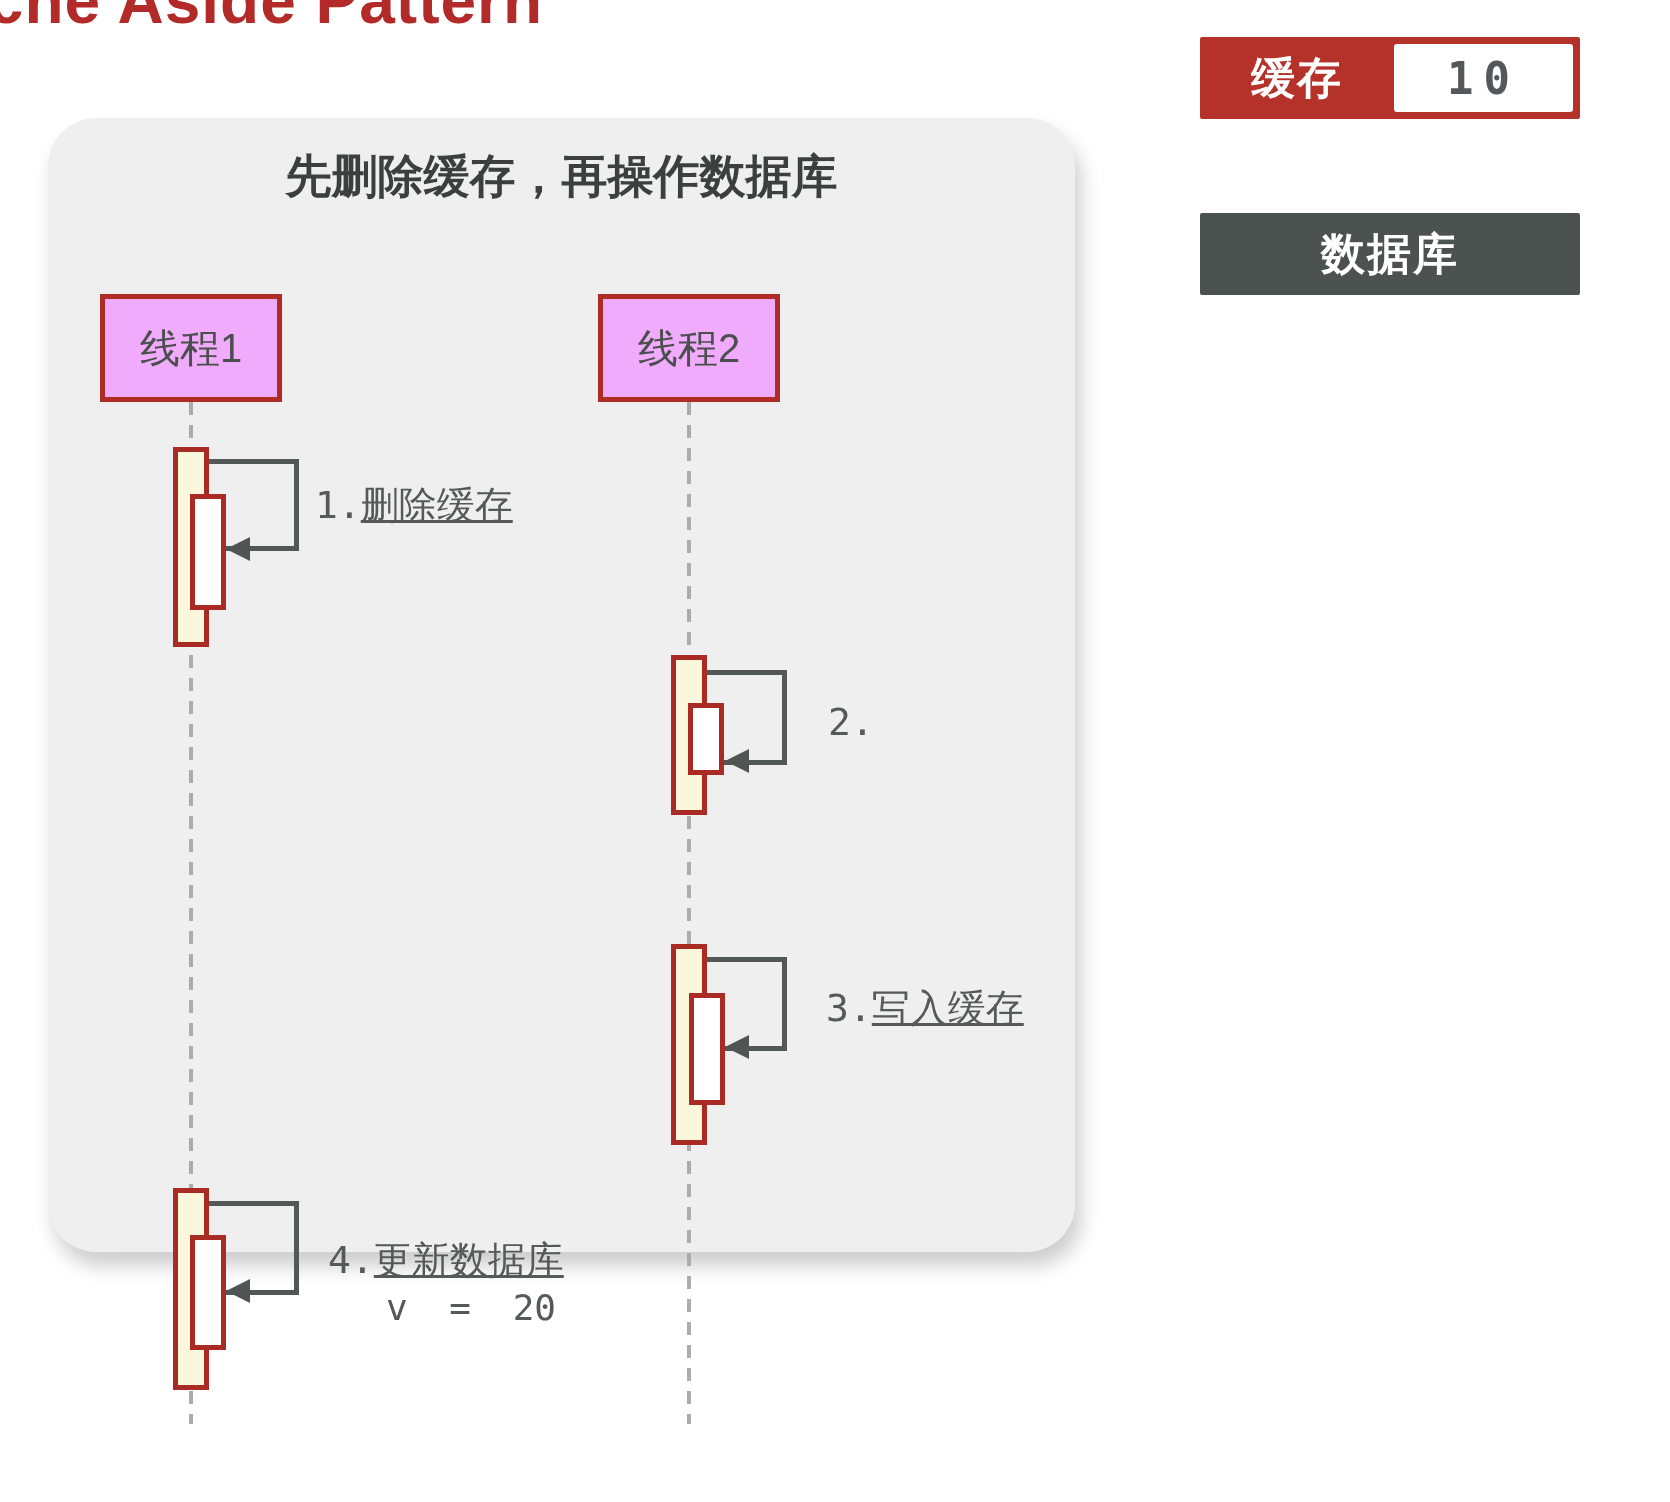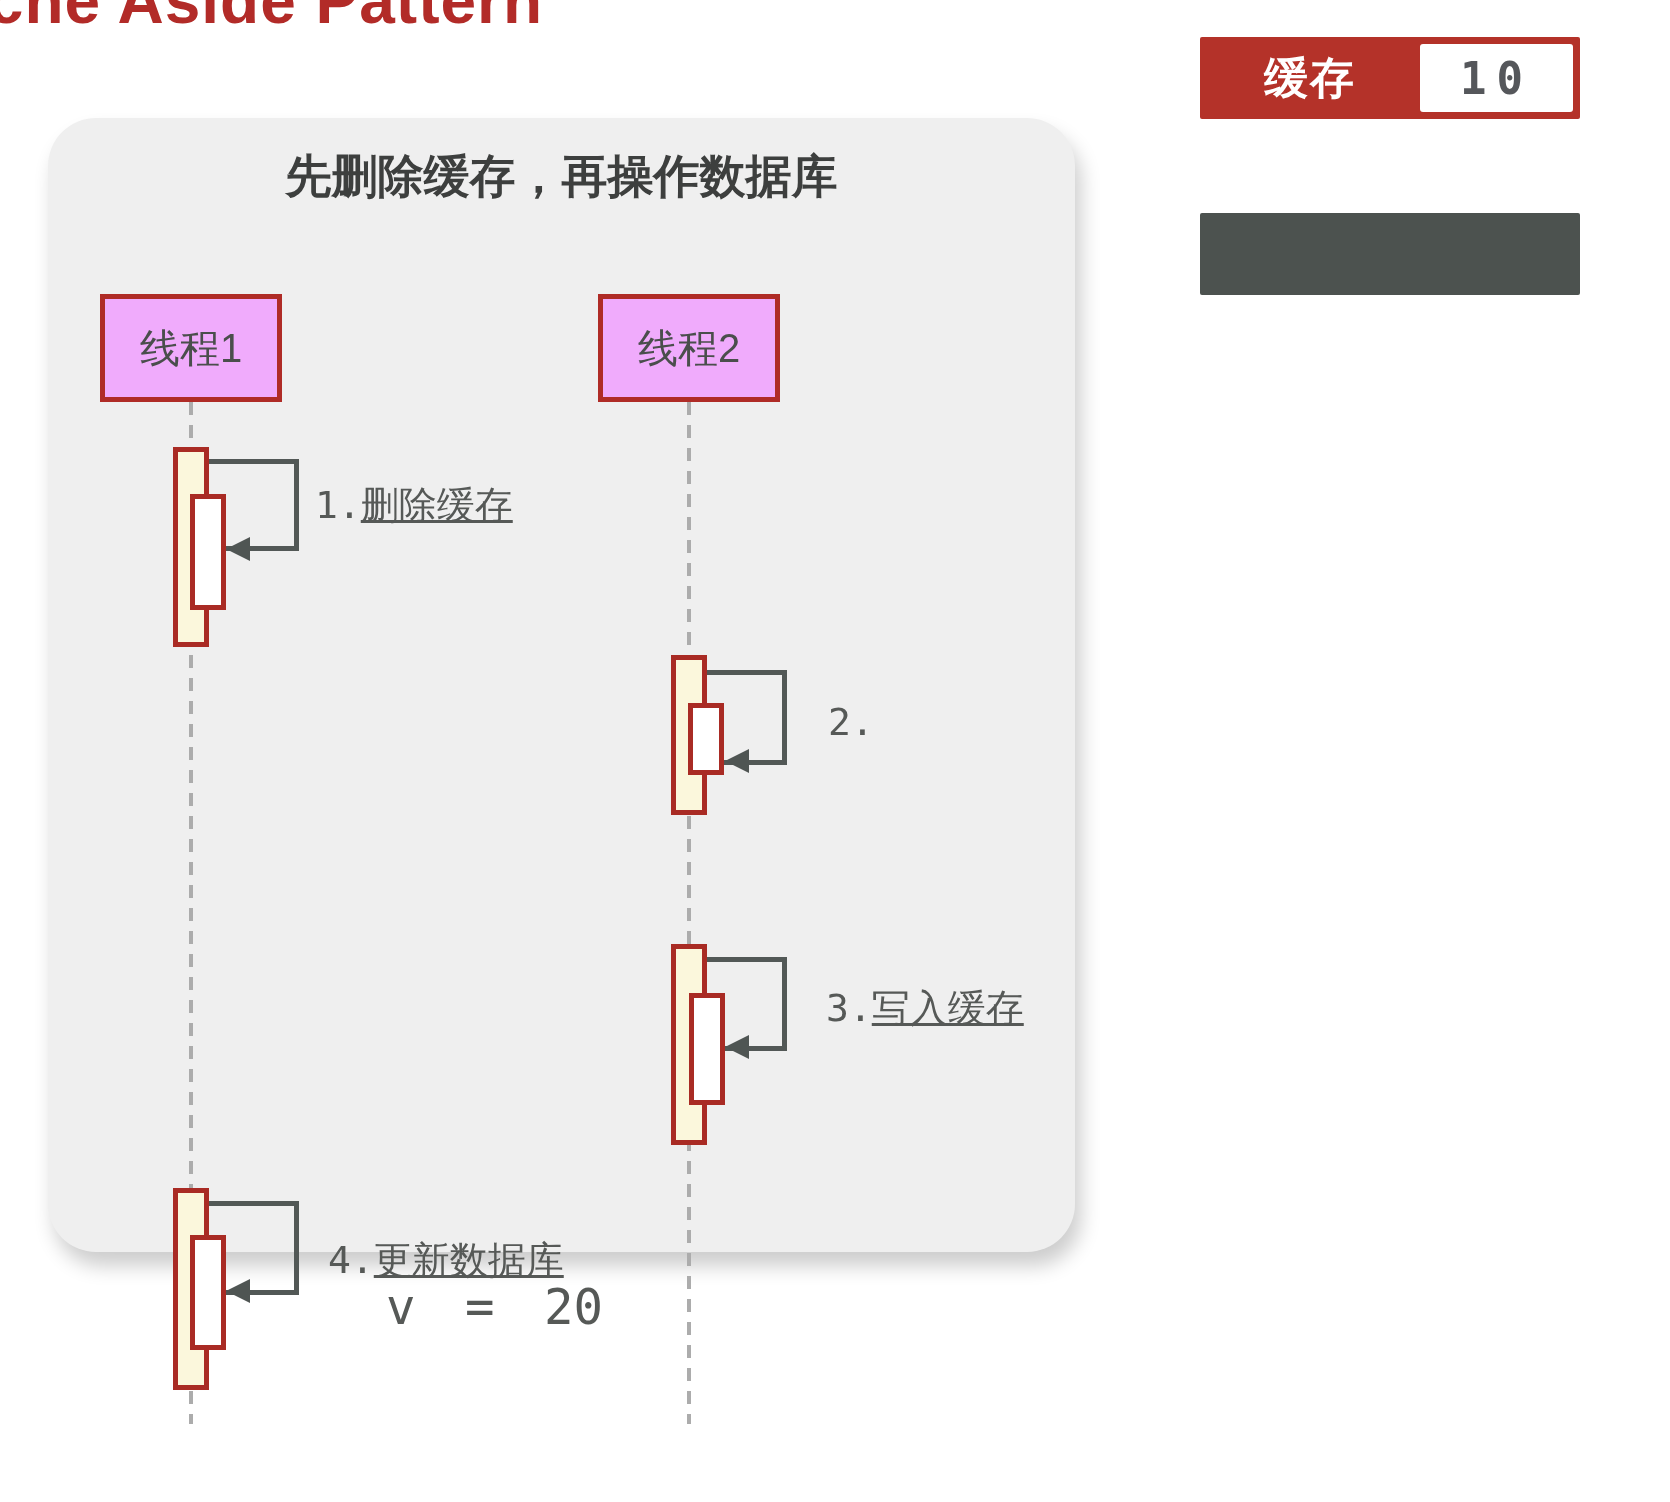--- a/index.html
+++ b/index.html
@@ -88,36 +88,36 @@
     position:absolute;display:flex;align-items:flex-start;
     font-size:38px;line-height:48px;color:#565957;z-index:5;white-space:nowrap;
   }
   .annotation .step-text{white-space:pre-line;text-decoration:underline;}
   #anno1{left:267px;top:363px;}
   #anno2{left:780px;top:580px;}
   #anno3{left:778px;top:866px;}
   #anno4{left:280px;top:1118px;flex-direction:column;}
   #anno4 .row{display:flex;}
   #anno4 .code-line{
-    margin-left:58px;font-size:49px;color:#565957;word-spacing:20px;
+    margin-left:58px;font-size:36px;color:#565957;word-spacing:20px;
   }
 
   
   .state-box{
     position:absolute;left:1200px;width:380px;height:82px;
     border-radius:2px;display:flex;align-items:center;z-index:2;
   }
   #cache-box{top:37px;background:#B43229;}
   #db-box{top:213px;background:#4C524F;}
   .state-label{
     flex:1;text-align:center;color:#ffffff;
     font-size:44px;font-weight:bold;letter-spacing:2px;
   }
   .state-value{
-    width:153px;height:68px;margin-right:7px;background:#ffffff;border-radius:3px;
+    width:179px;height:68px;margin-right:7px;background:#ffffff;border-radius:3px;
     display:flex;align-items:center;justify-content:center;
     font-size:44px;font-weight:bold;color:#55575B;letter-spacing:10px;
   }
 </style>
 </head>
 <body>
 
 <div id="root">
 
   <div id="page-title">Cache Aside Pattern</div>
@@ -174,15 +174,16 @@
       <div class="code-line mono">v = 20</div>
     </div>
 
   </div>
 
   <div class="state-box" id="cache-box">
     <span class="state-label">缓存</span>
     <span class="state-value mono">10</span>
   </div>
   <div class="state-box" id="db-box">
+    <span class="state-label">数据库</span>
   </div>
 
 </div>
 
 </body></html>

